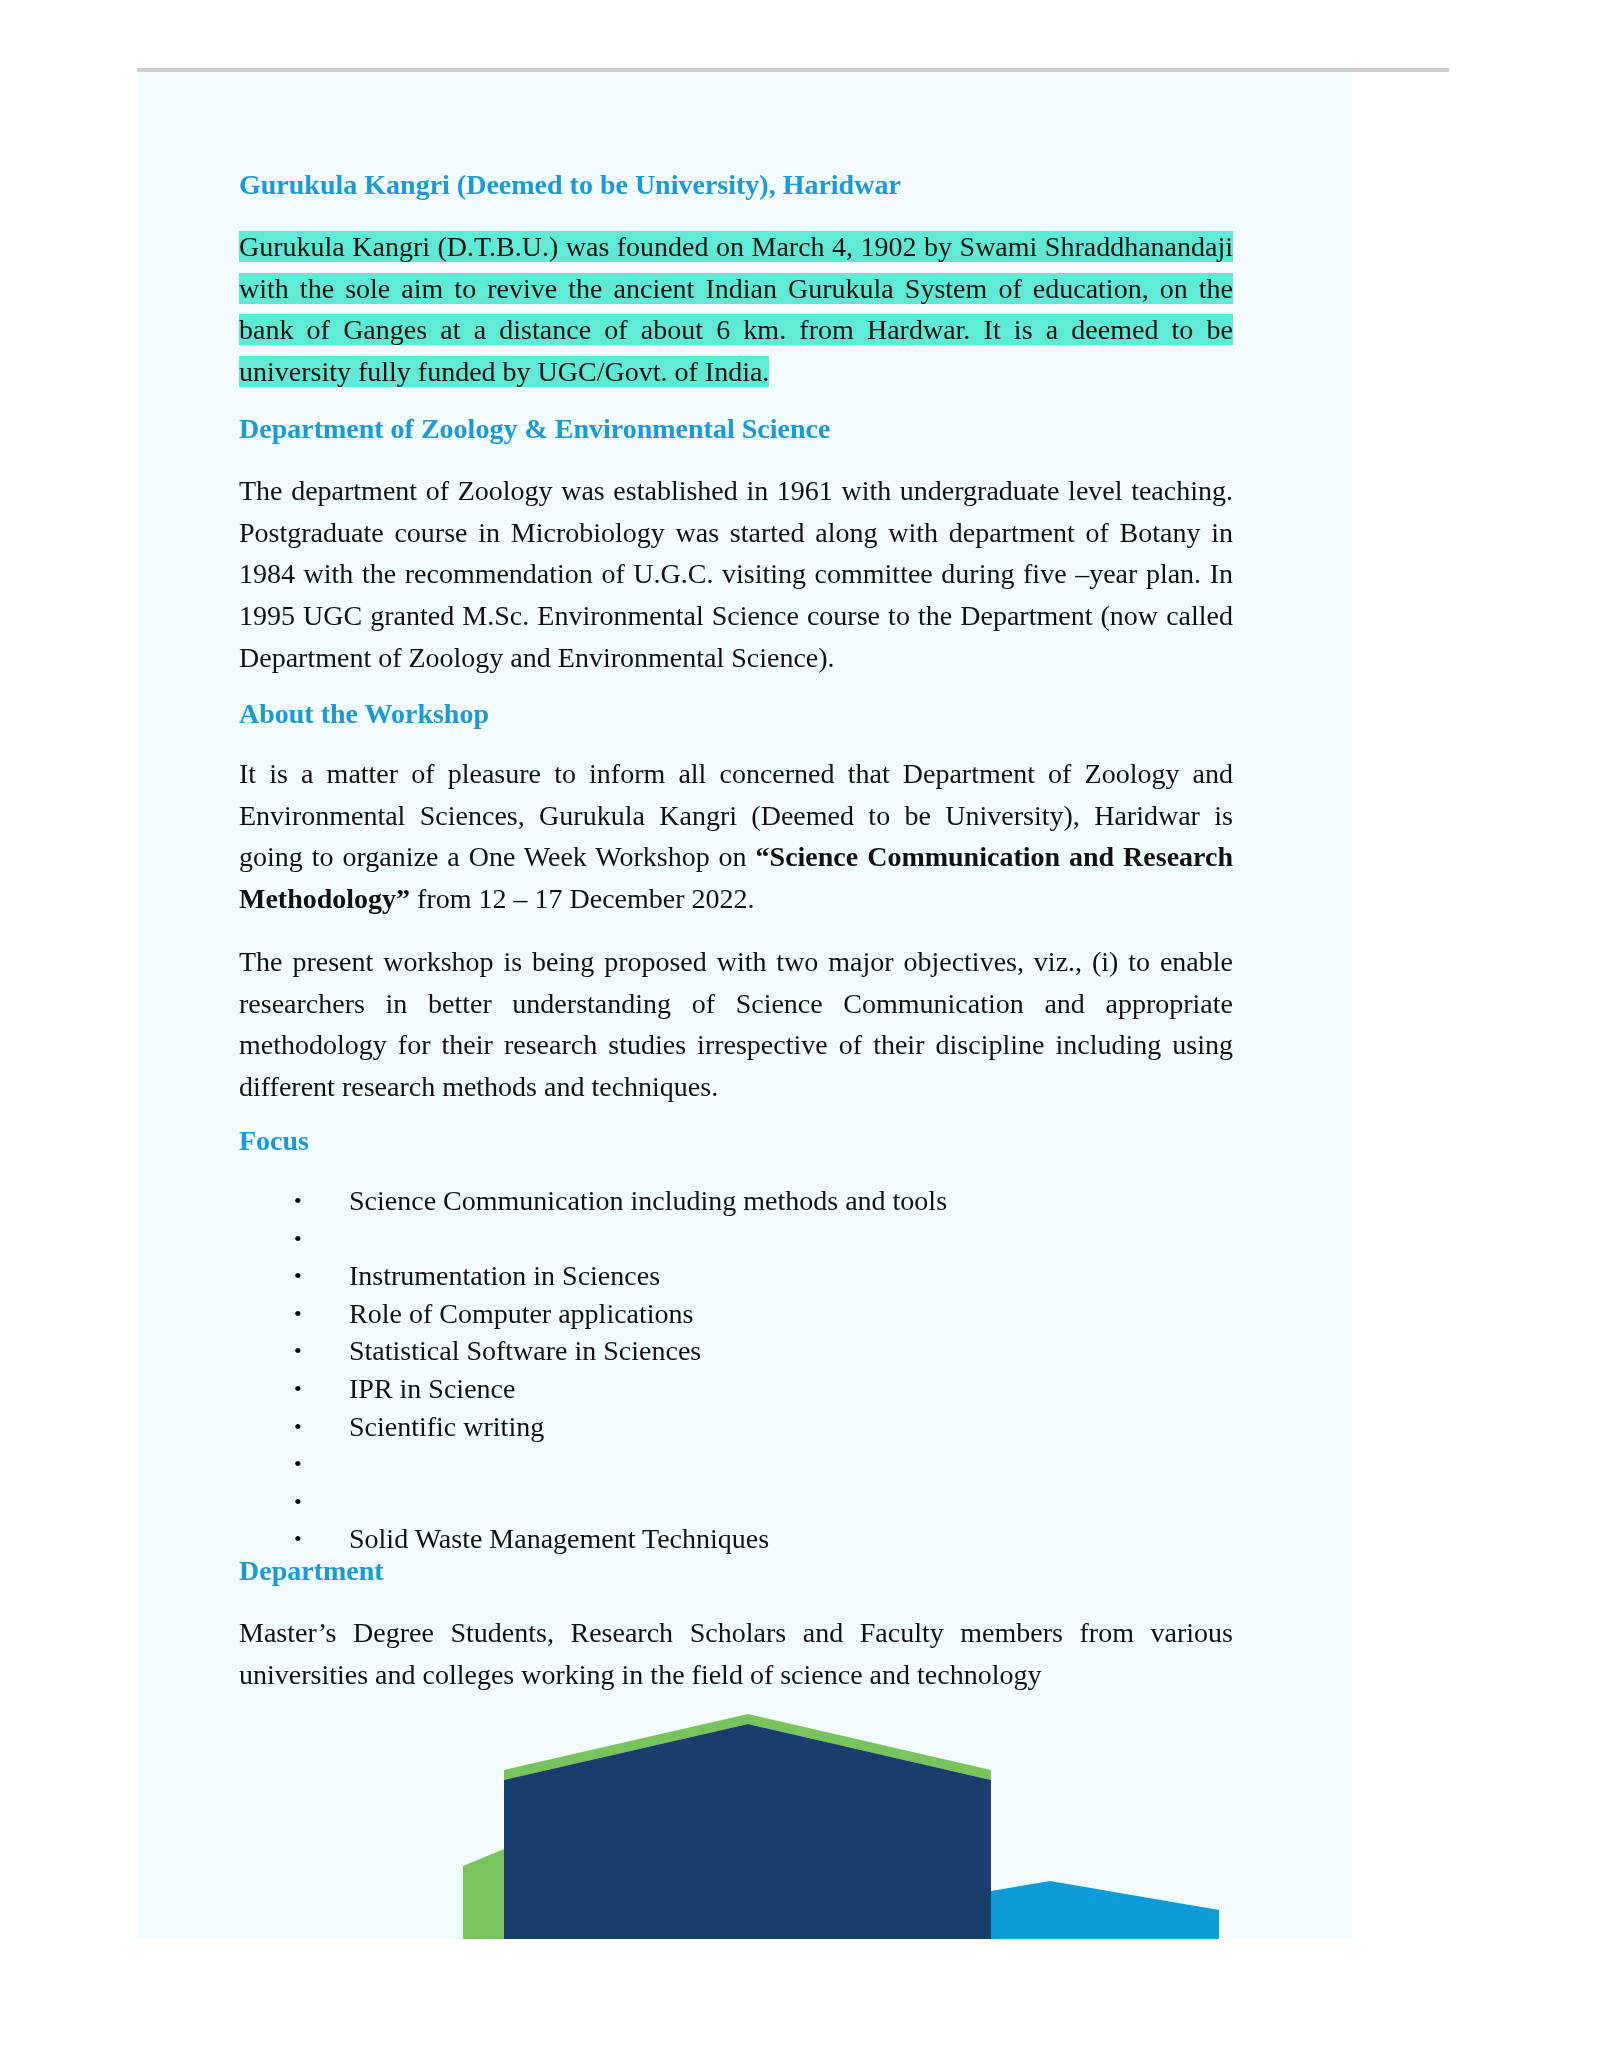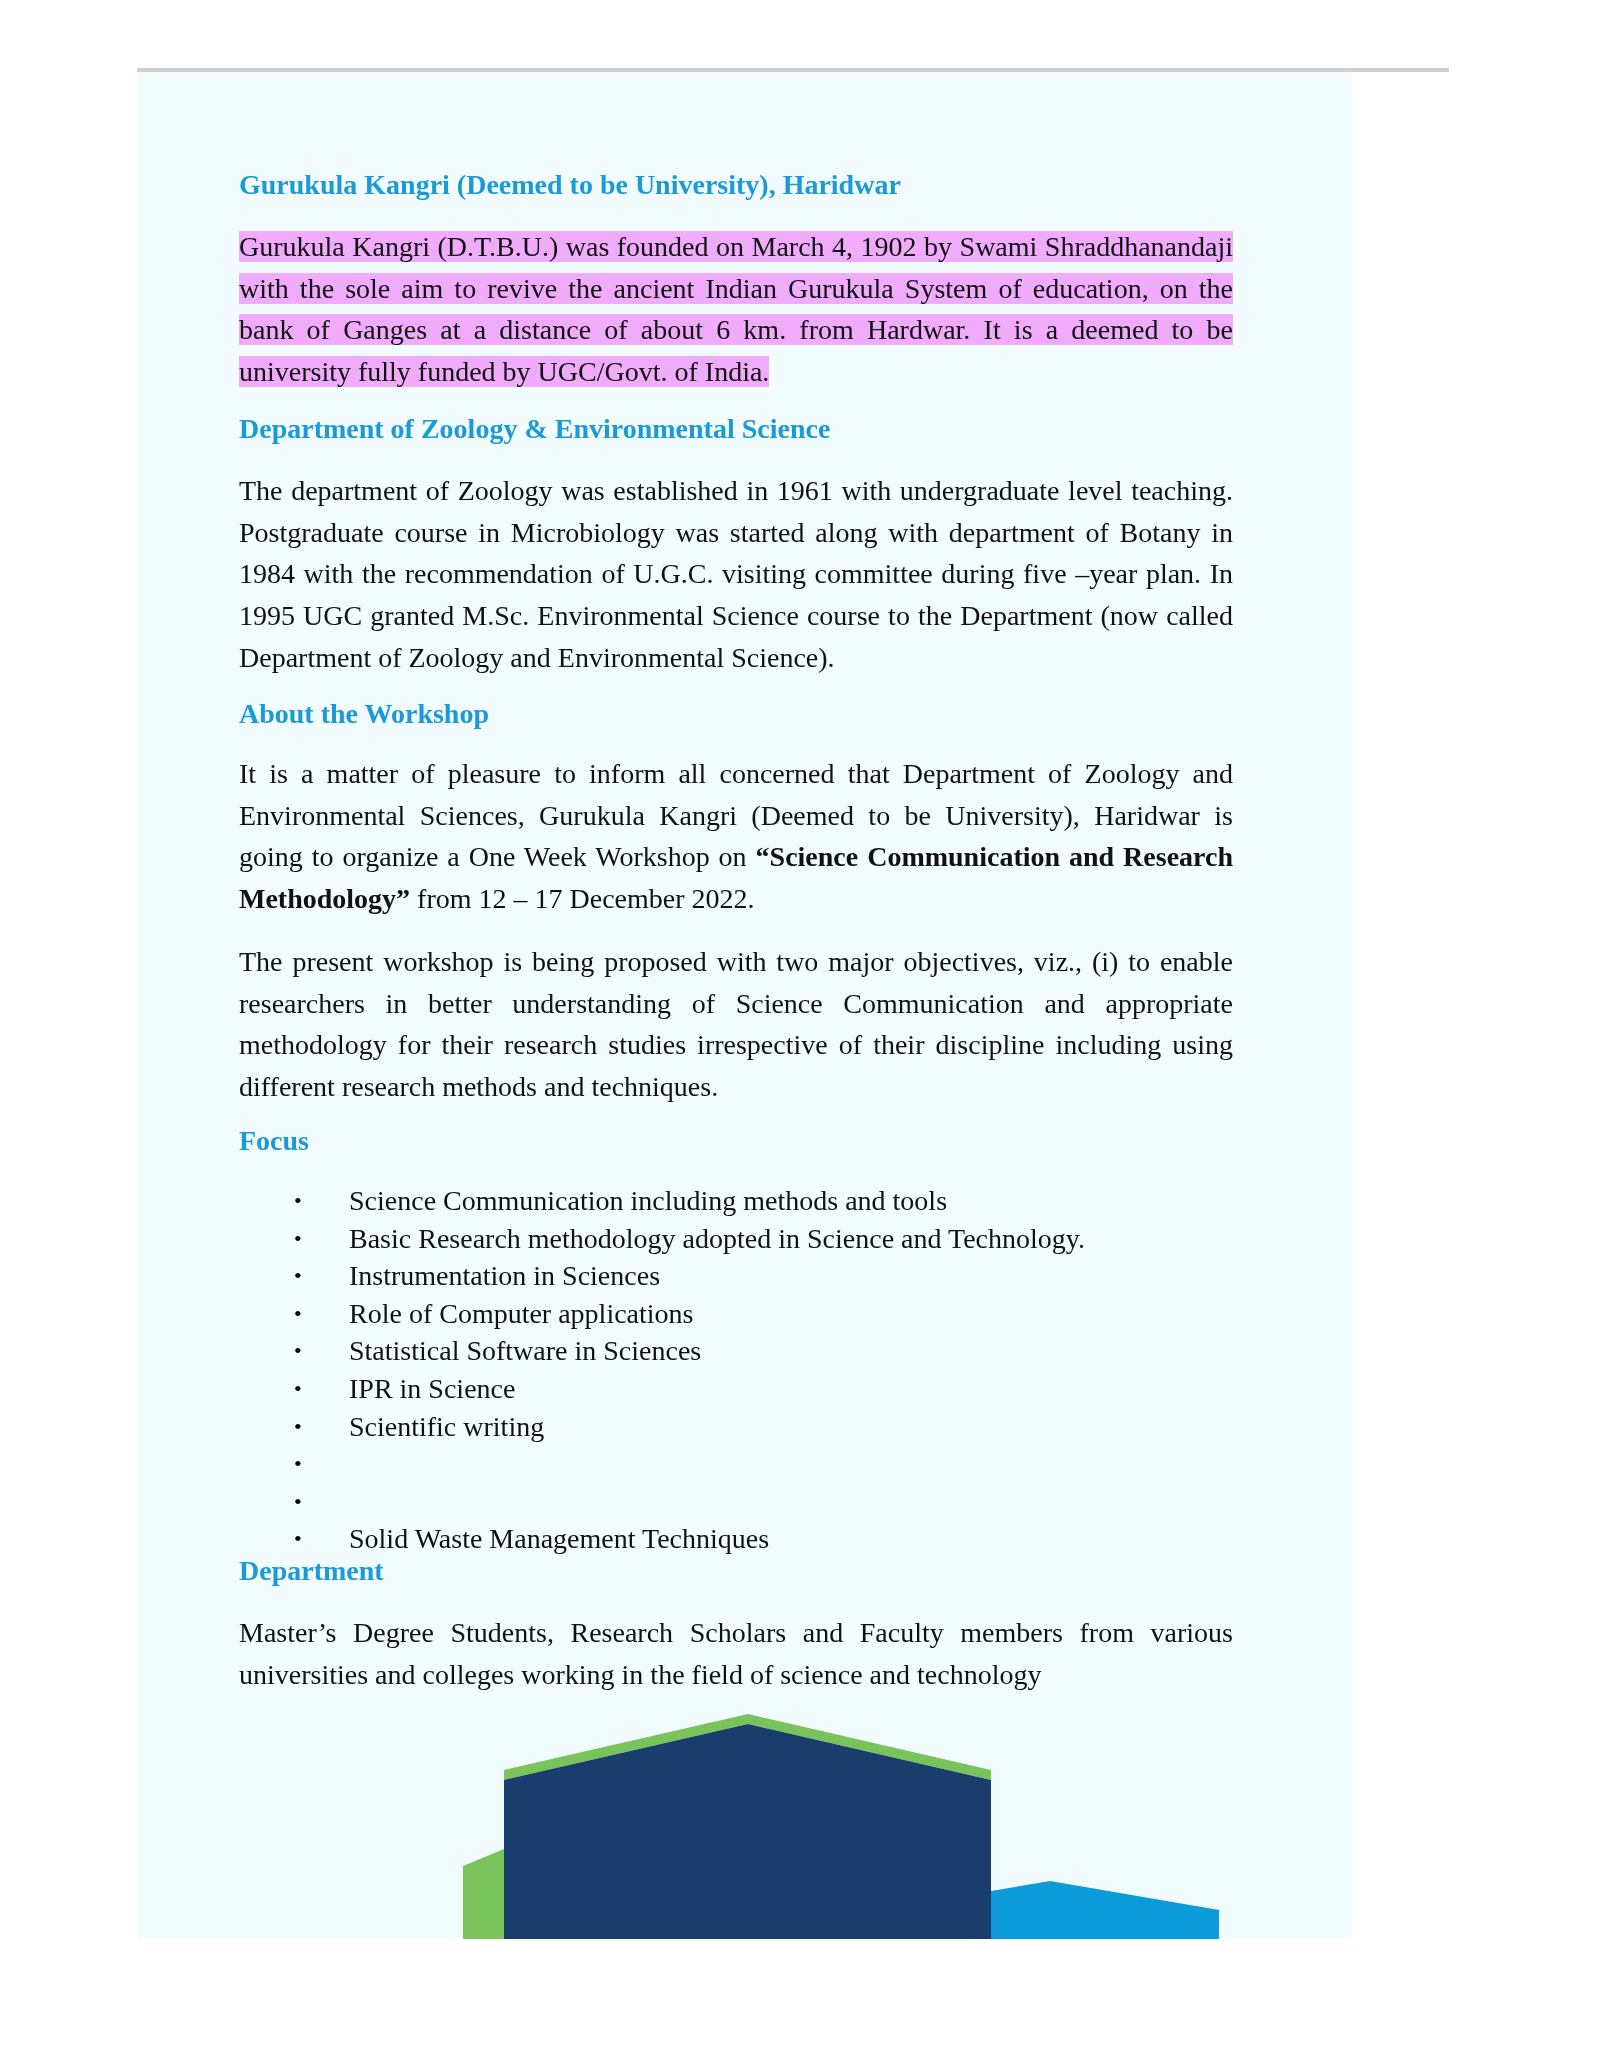--- a/index.html
+++ b/index.html
@@ -19,21 +19,21 @@
   .heading {
     position: absolute; left: 239px;
     color: #1a9ad6; font-weight: bold; font-size: 28px; line-height: 34px;
     white-space: nowrap;
   }
   .para {
     position: absolute; left: 239px; width: 994px;
     color: #111; font-size: 28px; line-height: 41.7px;
     text-align: justify; text-align-last: left;
   }
-  .para.hl span.line { background: #f0abfc; }
+  .para.hl span.line { background: #5eead4; }
   .para b { font-weight: bold; }
   .focus-list {
     position: absolute; left: 239px; top: 1182px; width: 994px;
     margin: 0; padding: 0; list-style: none;
   }
   .focus-list li {
     position: relative; padding-left: 110px; height: 37.6px; line-height: 37.6px;
     font-size: 28px; color: #111; white-space: nowrap;
   }
   .focus-list li .bullet {
@@ -55,21 +55,21 @@
 <div class="heading" style="top: 412px; color: rgb(26, 154, 214);">Department of Zoology &amp; Environmental Science</div>
 <div class="para" style="top:470px">The department of Zoology was established in 1961 with undergraduate level teaching. Postgraduate course in Microbiology was started along with department of Botany in 1984 with the recommendation of U.G.C. visiting committee during five –year plan. In 1995 UGC granted M.Sc. Environmental Science course to the Department (now called Department of Zoology and Environmental Science).</div>
 
 <div class="heading" style="top: 697px; color: rgb(26, 154, 214);">About the Workshop</div>
 <div class="para" style="top:753px"><span>It is a matter of pleasure to inform all concerned that Department of Zoology and Environmental Sciences, Gurukula Kangri (Deemed to be University), Haridwar is going to organize a One Week Workshop on </span><b>“Science Communication and Research Methodology”</b><span> from 12 – 17 December 2022.</span></div>
 <div class="para" style="top:941px">The present workshop is being proposed with two major objectives, viz., (i) to enable researchers in better understanding of Science Communication and appropriate methodology for their research studies irrespective of their discipline including using different research methods and techniques.</div>
 
 <div class="heading" style="top: 1124px; color: rgb(26, 154, 214); text-align: right;">Focus</div>
 <ul class="focus-list" id="focus-list">
     <li><span class="bullet">•</span><span>Science Communication including methods and tools</span></li>
-    <li><span class="bullet">•</span><span>Basic Research methodology adopted in Science and Technology.</span></li>
+    <li><span class="bullet">•</span></li>
     <li><span class="bullet">•</span><span>Instrumentation in Sciences</span></li>
     <li><span class="bullet">•</span><span>Role of Computer applications</span></li>
     <li><span class="bullet">•</span><span>Statistical Software in Sciences</span></li>
     <li><span class="bullet">•</span><span>IPR in Science</span></li>
     <li><span class="bullet">•</span><span>Scientific writing</span></li>
     <li><span class="bullet">•</span></li>
     <li><span class="bullet">•</span></li>
     <li><span class="bullet">•</span><span>Solid Waste Management Techniques</span></li>
   </ul>
 

